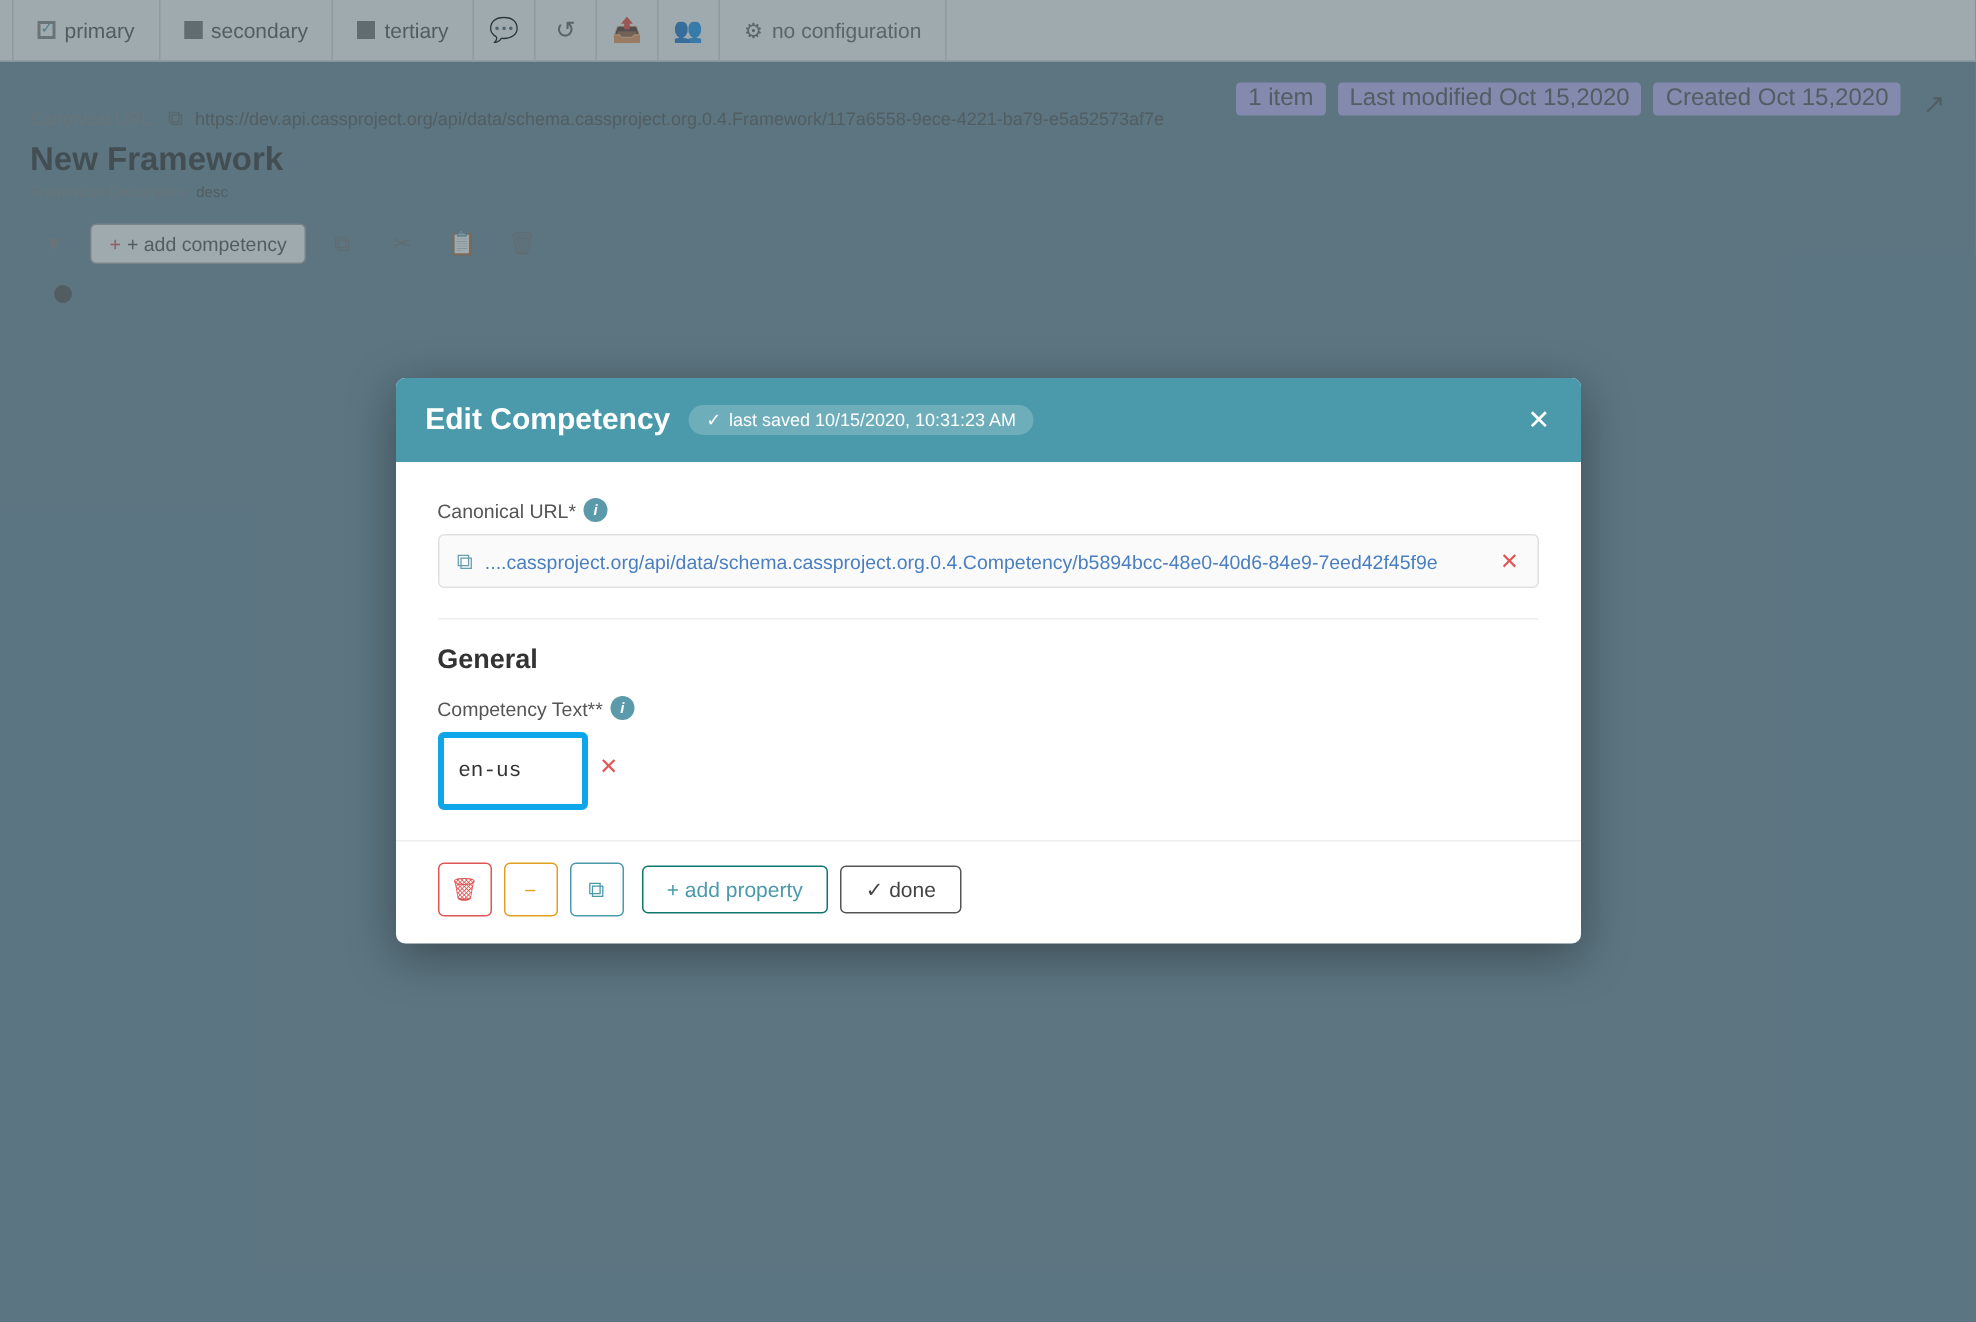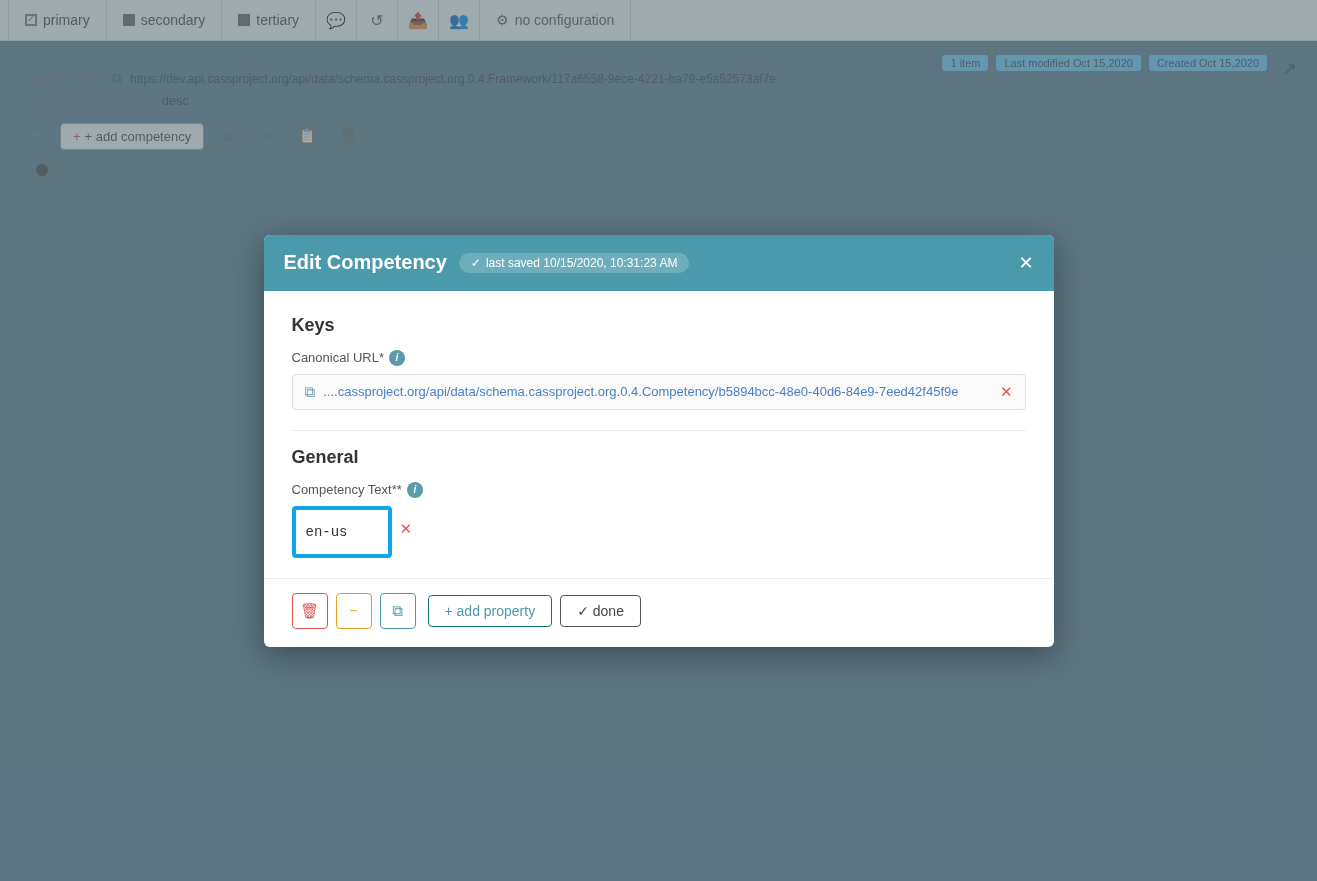--- a/index.html
+++ b/index.html
@@ -81,37 +81,37 @@
     }
     .meta-badges {
       position: absolute;
       top: 55px;
       right: 50px;
       display: flex;
       gap: 8px;
       align-items: center;
     }
     .badge {
-      background: #7dd3fc;
+      background: #c4b5fd;
       border-radius: 3px;
       padding: 2px 8px;
-      font-size: 11px;
+      font-size: 16px;
       color: #555;
     }
     .framework-title {
       font-size: 22px;
       font-weight: bold;
       color: #333;
       margin-bottom: 4px;
     }
     .framework-desc-row {
       display: flex;
       align-items: center;
       gap: 8px;
-      font-size: 13px;
+      font-size: 10px;
       color: #888;
       margin-bottom: 12px;
     }
     .framework-desc-value { color: #555; }
 
     
     .toolbar {
       display: flex;
       align-items: center;
       gap: 8px;
@@ -452,20 +452,21 @@
   </div>
 
   <div class="meta-badges">
     <span class="badge">1 item</span>
     <span class="badge">Last modified Oct 15,2020</span>
     <span class="badge">Created Oct 15,2020</span>
   </div>
 
   <div class="export-icon">↗</div>
 
+  <div class="framework-title">New Framework</div>
   <div class="framework-desc-row">
     <span>Framework Description</span>
     <span class="framework-desc-value">desc</span>
   </div>
 
   <div class="toolbar">
     <button class="filter-btn">▼</button>
     <button class="toolbar-btn primary-btn">
       <span style="color:#e05555;">+</span>
       <span>+ add competency</span>
@@ -488,21 +489,20 @@
         <div class="modal-save-badge">
           <span>✓</span>
           <span>last saved 10/15/2020, 10:31:23 AM</span>
         </div>
       </div>
       <button class="modal-close">✕</button>
     </div>
 
     <div class="modal-body">
 
-      <div class="section-title">Keys</div>
 
       <div class="field-label">
         <span>Canonical URL*</span>
         <span class="info-icon">i</span>
       </div>
 
       <div class="url-field-row">
         <span class="url-copy-icon">⧉</span>
         <span class="url-text">....cassproject.org/api/data/schema.cassproject.org.0.4.Competency/b5894bcc-48e0-40d6-84e9-7eed42f45f9e</span>
         <span class="url-clear-icon">✕</span>

